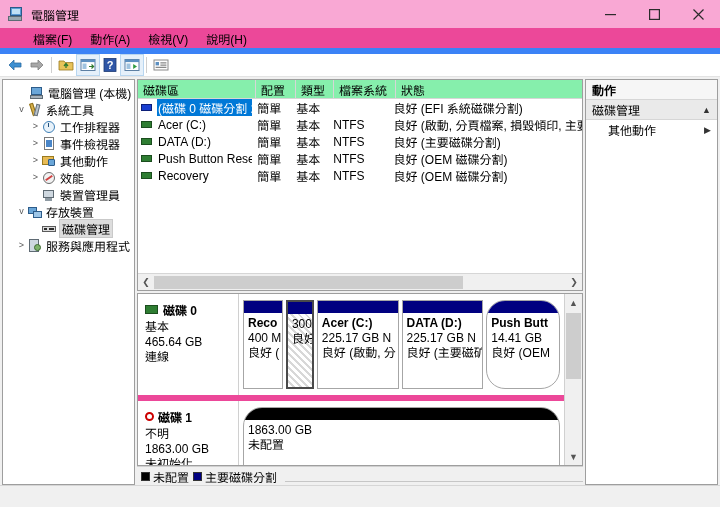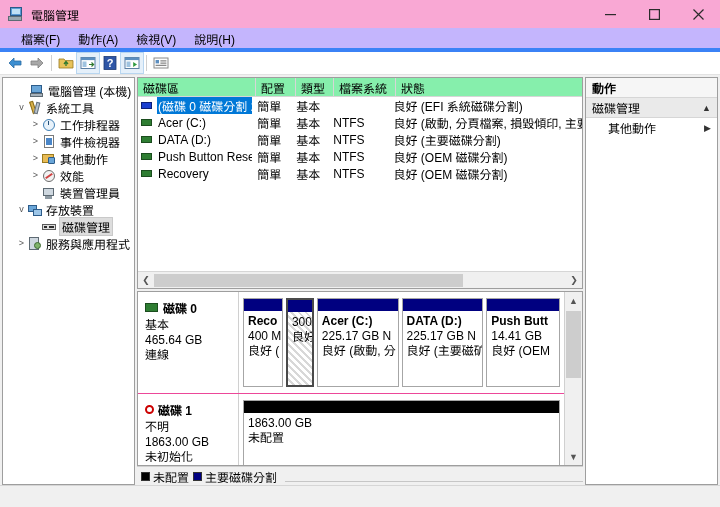--- a/index.html
+++ b/index.html
@@ -19,22 +19,22 @@
   .title-icon{width:16px;height:16px;margin-left:8px;margin-right:7px;position:relative;flex:none;}
   .title-icon .mon{position:absolute;left:2px;top:1px;width:12px;height:9px;background:#5b9bd5;border:1px solid #2a5a88;box-sizing:border-box;}
   .title-icon .mon:after{content:"";position:absolute;left:1px;top:1px;right:1px;bottom:1px;background:#bfe0f5;}
   .title-icon .base{position:absolute;left:0px;top:10px;width:14px;height:5px;background:#9aa7b0;border:1px solid #5c6b74;box-sizing:border-box;}
   .title-text{font-size:12px;color:#000;font-weight:400;}
   .win-ctrls{position:absolute;right:0;top:0;height:28px;display:flex;}
   .win-btn{width:44px;height:28px;display:flex;align-items:center;justify-content:center;cursor:default;}
   .win-btn svg{display:block;}
 
   
-  .menubar{height:20px;background:#c4b5fd;display:flex;align-items:center;padding-left:12px;flex:none;
-           border-bottom:4px solid #3b82f6;}
+  .menubar{height:20px;background:#ec4899;display:flex;align-items:center;padding-left:24px;flex:none;
+           border-bottom:6px solid #3b82f6;}
   .menu-item{padding:2px 9px;font-size:12px;color:#000;cursor:default;}
 
   
   .toolbar{height:22px;background:#fff;display:flex;align-items:center;padding-left:4px;flex:none;
            border-bottom:1px solid #e3e3e3;}
   .tb-btn{width:22px;height:20px;display:flex;align-items:center;justify-content:center;cursor:default;position:relative;}
   .tb-sep{width:1px;height:16px;background:#cfcfcf;margin:0 3px;}
 
   
   .body{flex:1;display:flex;min-height:0;background:#f0f0f0;padding:2px 2px 0 2px;box-sizing:border-box;}
@@ -89,29 +89,29 @@
   .vname{padding:0 1px;}
   .vrow.sel .vname{background:#0078d7;color:#fff;}
   .hscroll{height:16px;background:#f0f0f0;border-top:1px solid #d6d6d6;display:flex;align-items:center;flex:none;position:relative;}
   .hs-arrow{width:16px;height:15px;display:flex;align-items:center;justify-content:center;color:#555;font-size:9px;cursor:default;}
   .hs-track{flex:1;height:15px;background:#f0f0f0;position:relative;}
   .hs-thumb{position:absolute;left:0;top:1px;height:13px;width:75%;background:#cdcdcd;}
 
   
   .disk-pane{flex:1;margin-top:2px;display:flex;min-height:0;overflow:hidden;position:relative;}
   .disk-area{flex:1;min-width:0;overflow:hidden;background:#fff;display:flex;flex-direction:column;}
-  .disk-row{display:flex;border-bottom:1px solid #ec4899;flex:none;}
+  .disk-row{display:flex;border-bottom:6px solid #ec4899;flex:none;}
   .disk-info{width:101px;flex:none;padding:7px 0 6px 7px;box-sizing:border-box;border-right:1px solid #d0d0d0;}
   .disk-title{display:flex;align-items:center;font-weight:bold;font-size:12px;margin-bottom:2px;}
   .disk-title .dot{width:11px;height:7px;flex:none;margin-right:5px;}
   .disk-title .dot.err{width:9px;height:9px;border-radius:50%;border:2px solid #c00;background:#fff;box-sizing:border-box;margin-right:4px;}
   .disk-meta{font-size:12px;line-height:15px;color:#000;}
   .disk-parts{flex:1;min-width:0;padding:6px 4px 6px 4px;box-sizing:border-box;display:flex;}
   .part{border:1px solid #a6a6a6;box-sizing:border-box;background:#fff;margin-right:3px;display:flex;flex-direction:column;overflow:hidden;cursor:default;}
-  .part:last-child{margin-right:0;}
+  .part:last-child{margin-right:0;border-radius:19px;}
   .part.sel{border:2px solid #4a4a4a;}
   .part-cap{height:12px;background:#000080;flex:none;}
   .part-body{flex:1;padding:3px 4px 0 4px;overflow:hidden;font-size:12px;line-height:15px;white-space:nowrap;}
   .part-body.hatch{
     background-image:repeating-linear-gradient(45deg,#fff 0 3px,#d8d8d8 3px 5px);
   }
   .part-name{font-weight:bold;}
   .unalloc-cap{height:12px;background:#000;}
   .vscroll{width:17px;flex:none;background:#f0f0f0;border-left:1px solid #d0d0d0;display:flex;flex-direction:column;align-items:center;}
   .vs-arrow{height:17px;width:17px;display:flex;align-items:center;justify-content:center;color:#555;font-size:9px;cursor:default;}

